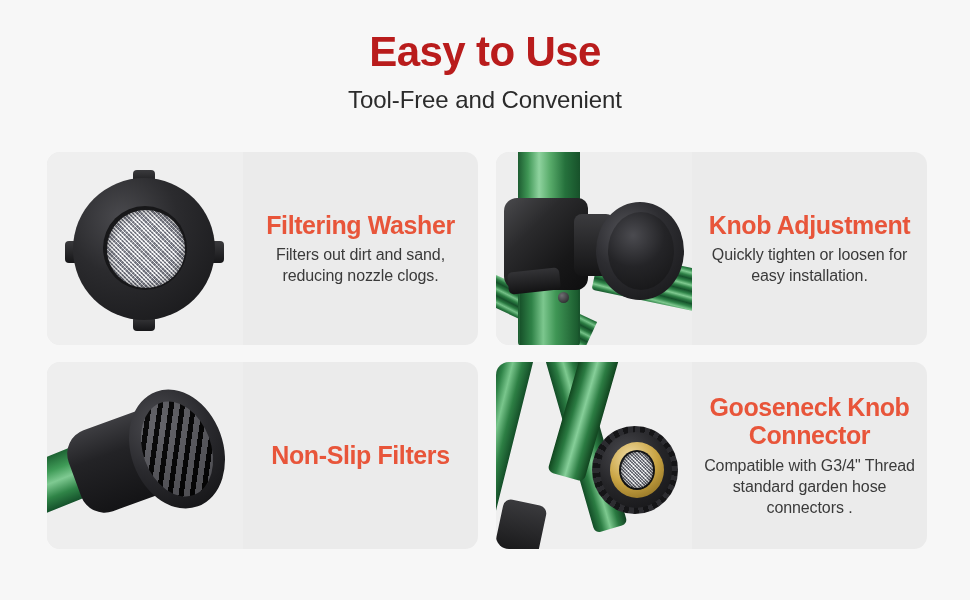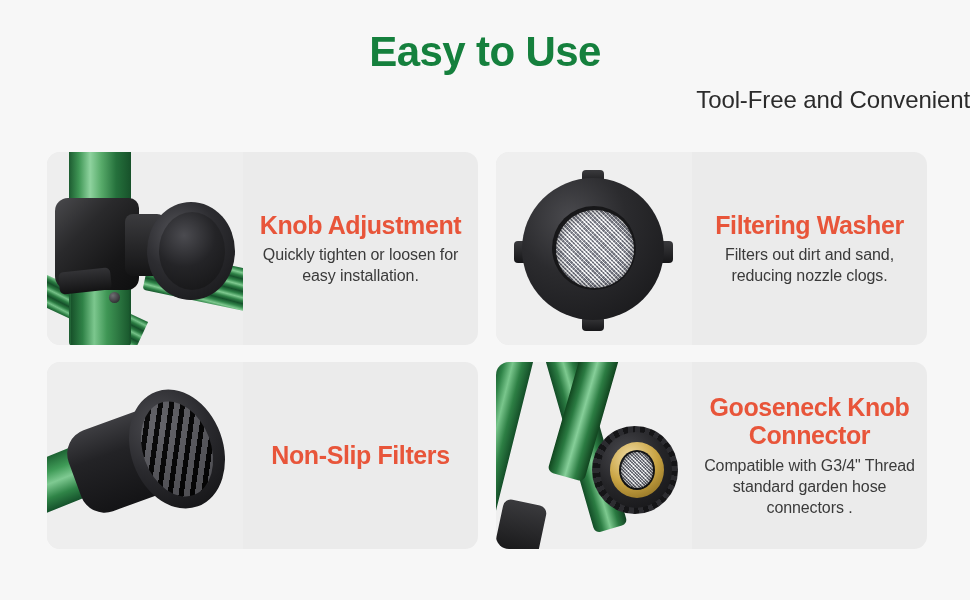--- a/index.html
+++ b/index.html
@@ -28,32 +28,31 @@
     position: absolute;
     top: 30px;
     left: 0;
     width: 970px;
     text-align: center;
   }
 
   .main-title {
     font-size: 42px;
     font-weight: bold;
-    color: #15803d;
+    color: #b91c1c;
     letter-spacing: -0.6px;
     line-height: 1.06;
   }
 
   .sub-title {
     margin-top: 11px;
     font-size: 24px;
     font-weight: 400;
     color: #2b2b2b;
     letter-spacing: -0.1px;
-    text-align: right;
   }
 
   
   .grid {
     position: absolute;
     top: 152px;
     left: 47px;
     width: 880px;
     height: 397px;
     display: grid;
@@ -362,20 +361,36 @@
 <body>
 
 <div class="page">
 
   <div class="header">
     <div class="main-title">Easy to Use</div>
     <div class="sub-title">Tool-Free and Convenient</div>
   </div>
 
   <div class="grid">
+
+    <div class="card media-left">
+      <div class="media art2">
+        <div class="tab t-top"></div>
+        <div class="tab t-bot"></div>
+        <div class="tab t-left"></div>
+        <div class="tab t-right"></div>
+        <div class="washer"></div>
+        <div class="mesh-well"></div>
+        <div class="mesh"></div>
+      </div>
+      <div class="copy">
+        <div class="card-title">Filtering Washer</div>
+        <div class="card-desc">Filters out dirt and sand, reducing nozzle clogs.</div>
+      </div>
+    </div>
 
     <div class="card media-left">
       <div class="media art1">
         <div class="leg-diag"></div>
         <div class="pole"></div>
         <div class="pole-low"></div>
         <div class="arm"></div>
         <div class="clamp"></div>
         <div class="clamp-band"></div>
         <div class="screw"></div>
@@ -383,36 +398,20 @@
         <div class="knob"></div>
         <div class="knob-face"></div>
       </div>
       <div class="copy">
         <div class="card-title">Knob Adjustment</div>
         <div class="card-desc">Quickly tighten or loosen for easy installation.</div>
       </div>
     </div>
 
     <div class="card media-left">
-      <div class="media art2">
-        <div class="tab t-top"></div>
-        <div class="tab t-bot"></div>
-        <div class="tab t-left"></div>
-        <div class="tab t-right"></div>
-        <div class="washer"></div>
-        <div class="mesh-well"></div>
-        <div class="mesh"></div>
-      </div>
-      <div class="copy">
-        <div class="card-title">Filtering Washer</div>
-        <div class="card-desc">Filters out dirt and sand, reducing nozzle clogs.</div>
-      </div>
-    </div>
-
-    <div class="card media-left">
       <div class="media art3">
         <div class="leg"></div>
         <div class="cap-body"></div>
         <div class="cap-face"></div>
         <div class="grooves"></div>
       </div>
       <div class="copy">
         <div class="card-title">Non-Slip Filters</div>
       </div>
     </div>

